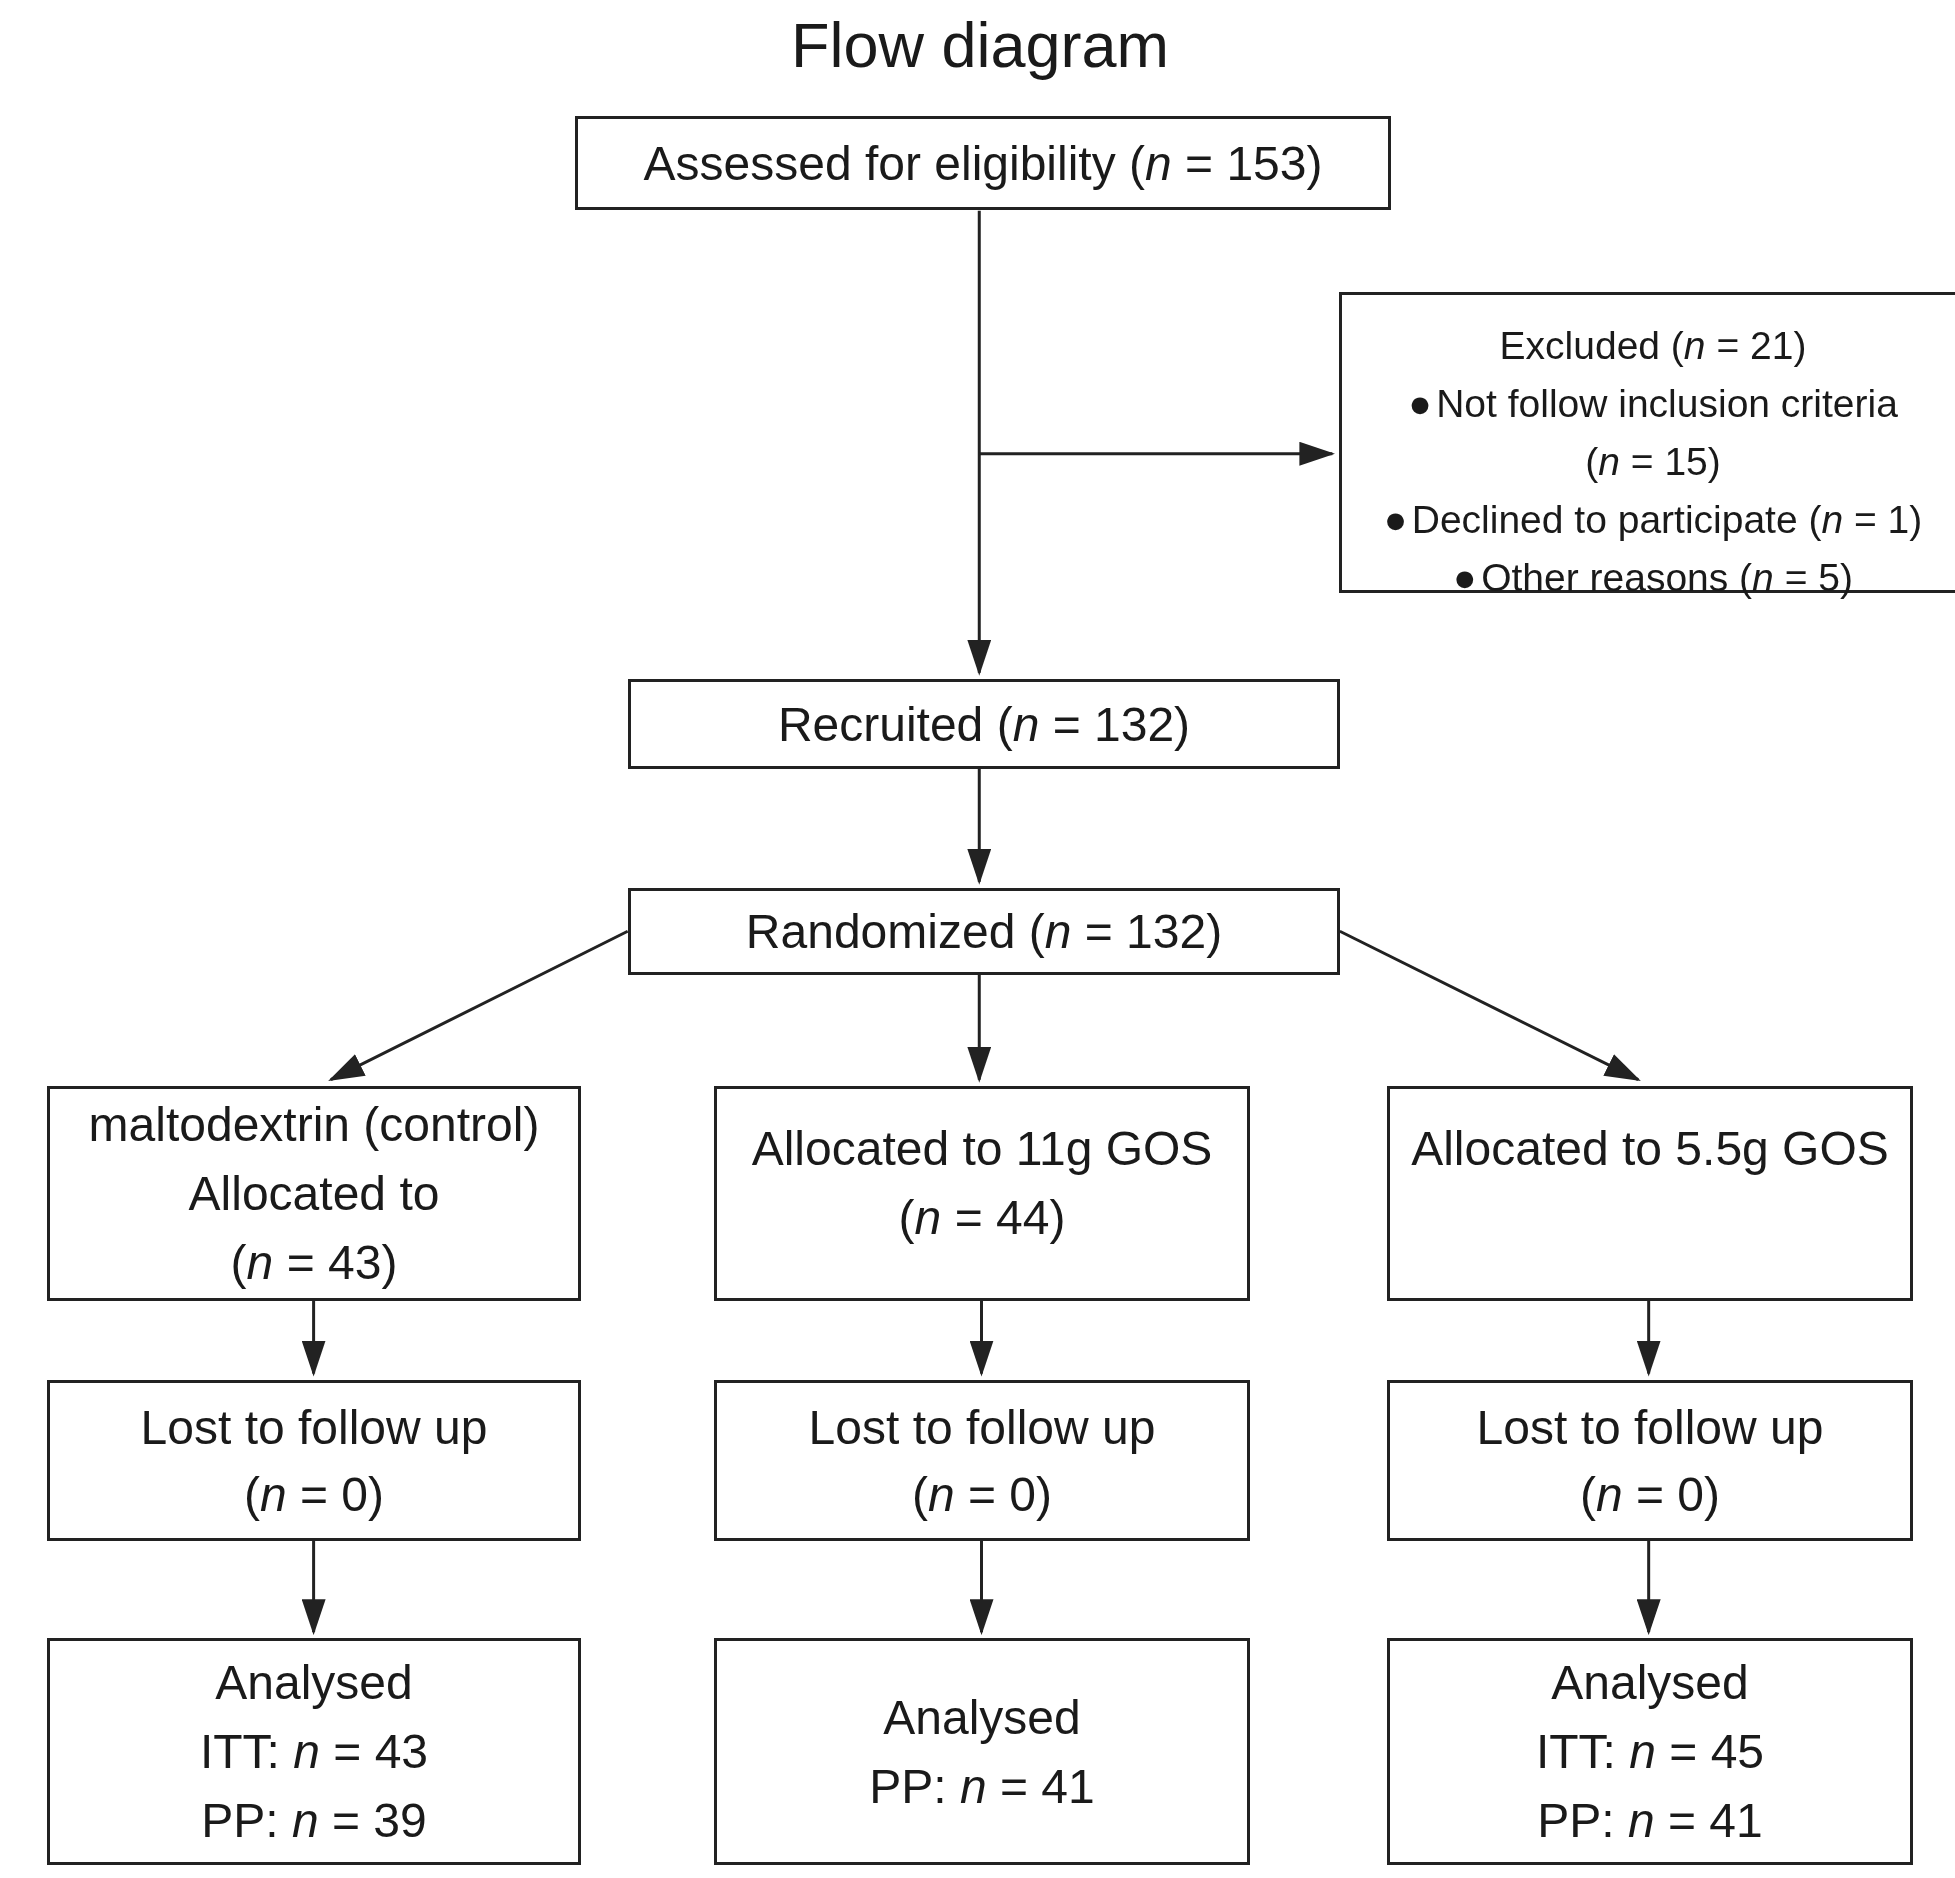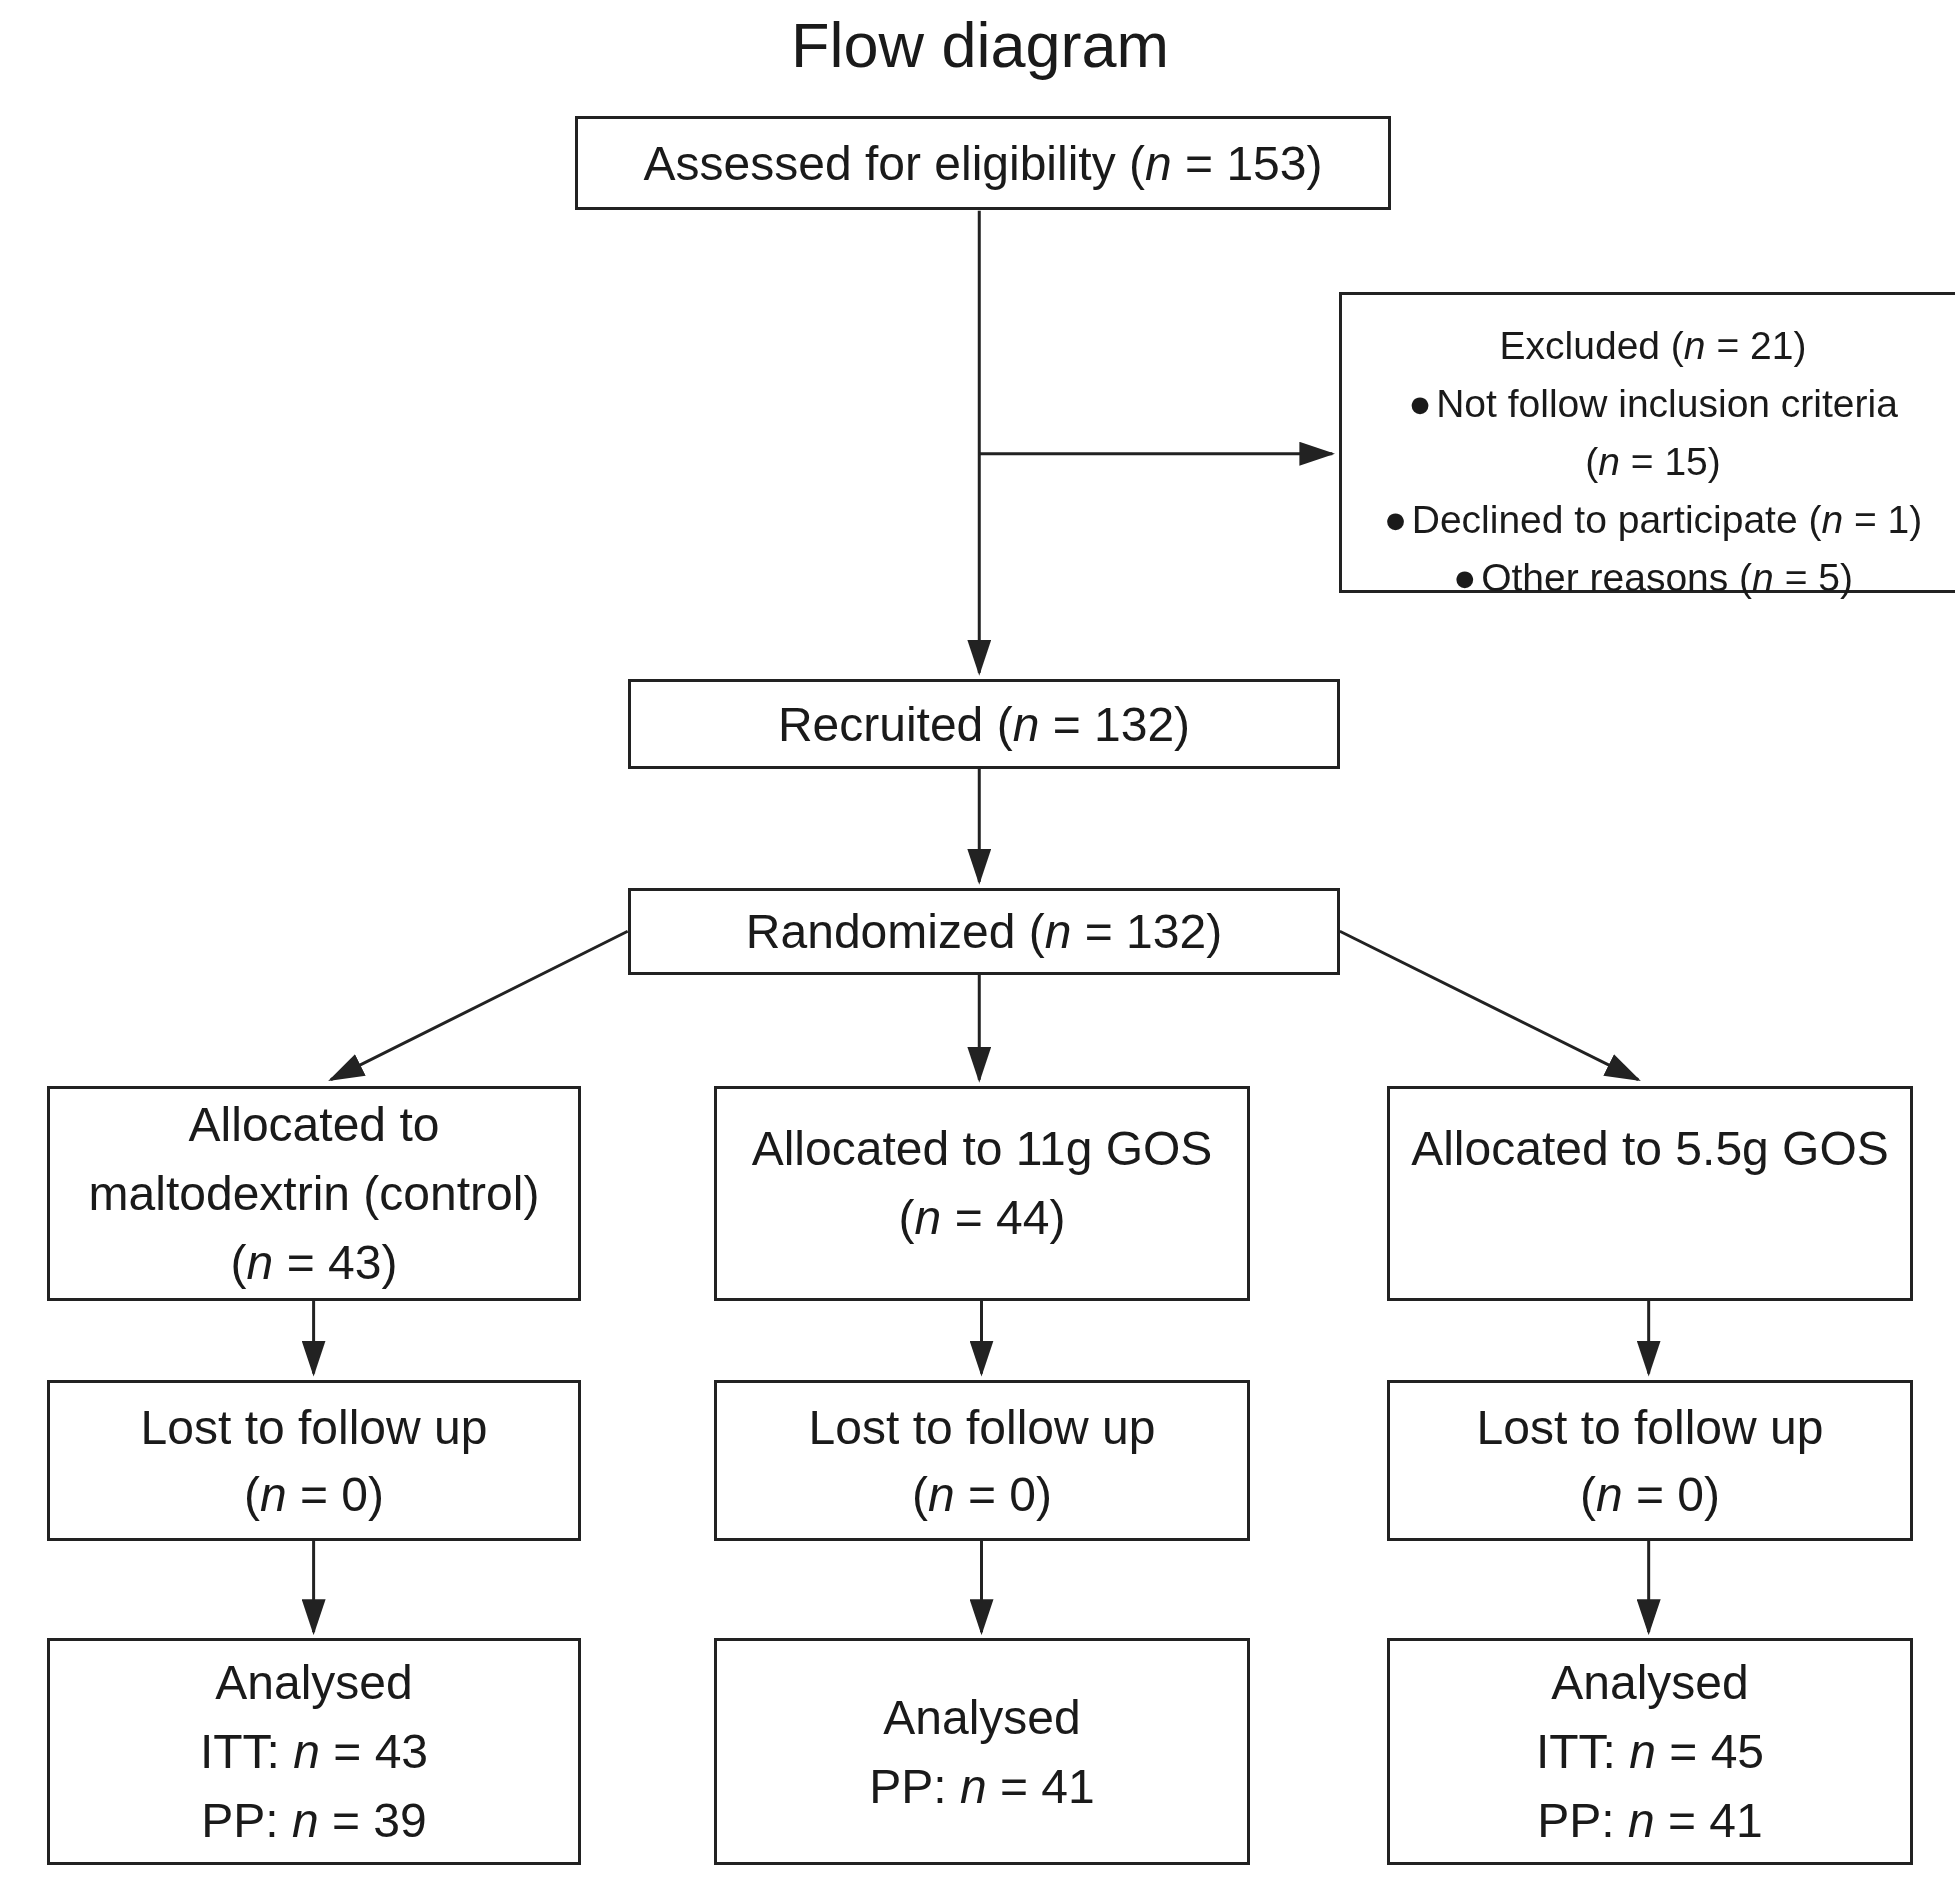--- a/index.html
+++ b/index.html
@@ -106,22 +106,22 @@
 
   <div class="box b-recruited">
     <div class="bline">Recruited (<i>n</i> = 132)</div>
   </div>
 
   <div class="box b-randomized">
     <div class="bline">Randomized (<i>n</i> = 132)</div>
   </div>
 
   <div class="box b-alloc-0">
+    <div class="bline">maltodextrin (control)</div>
     <div class="bline">Allocated to</div>
-    <div class="bline">maltodextrin (control)</div>
     <div class="bline">(<i>n</i> = 43)</div>
   </div>
 
   <div class="box b-alloc-1 align-top">
     <div class="bline">Allocated to 11g GOS</div>
     <div class="bline">(<i>n</i> = 44)</div>
   </div>
 
   <div class="box b-alloc-2 align-top">
     <div class="bline">Allocated to 5.5g GOS</div>

